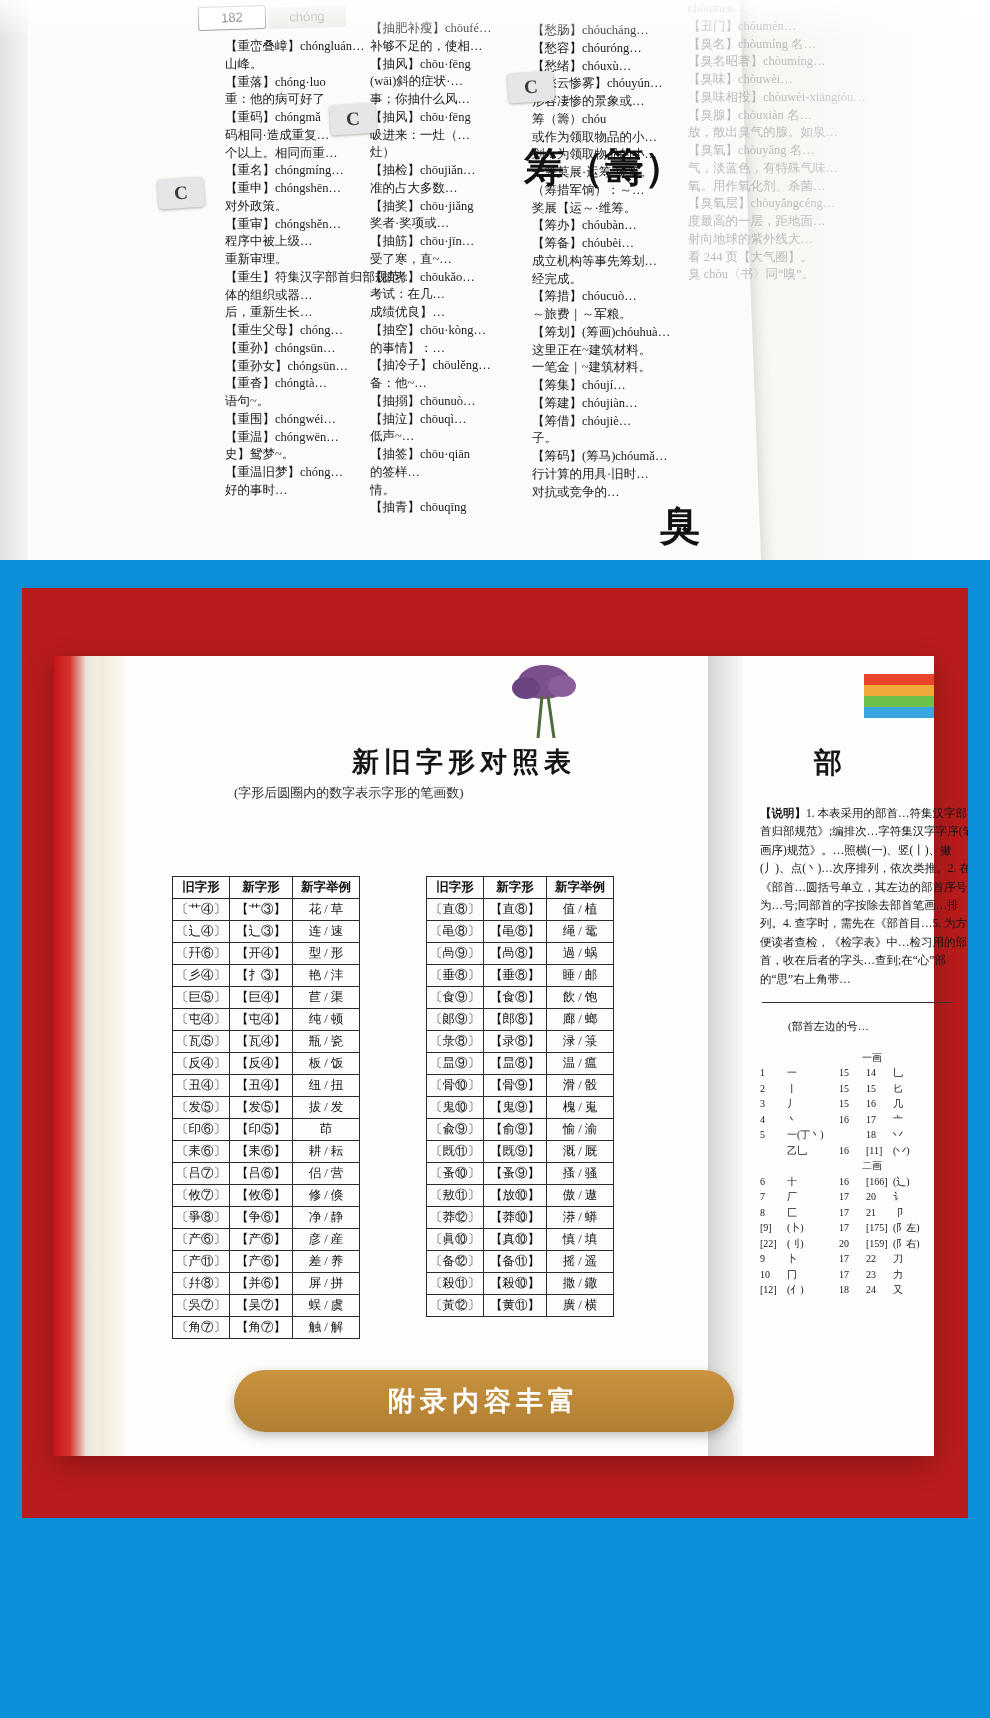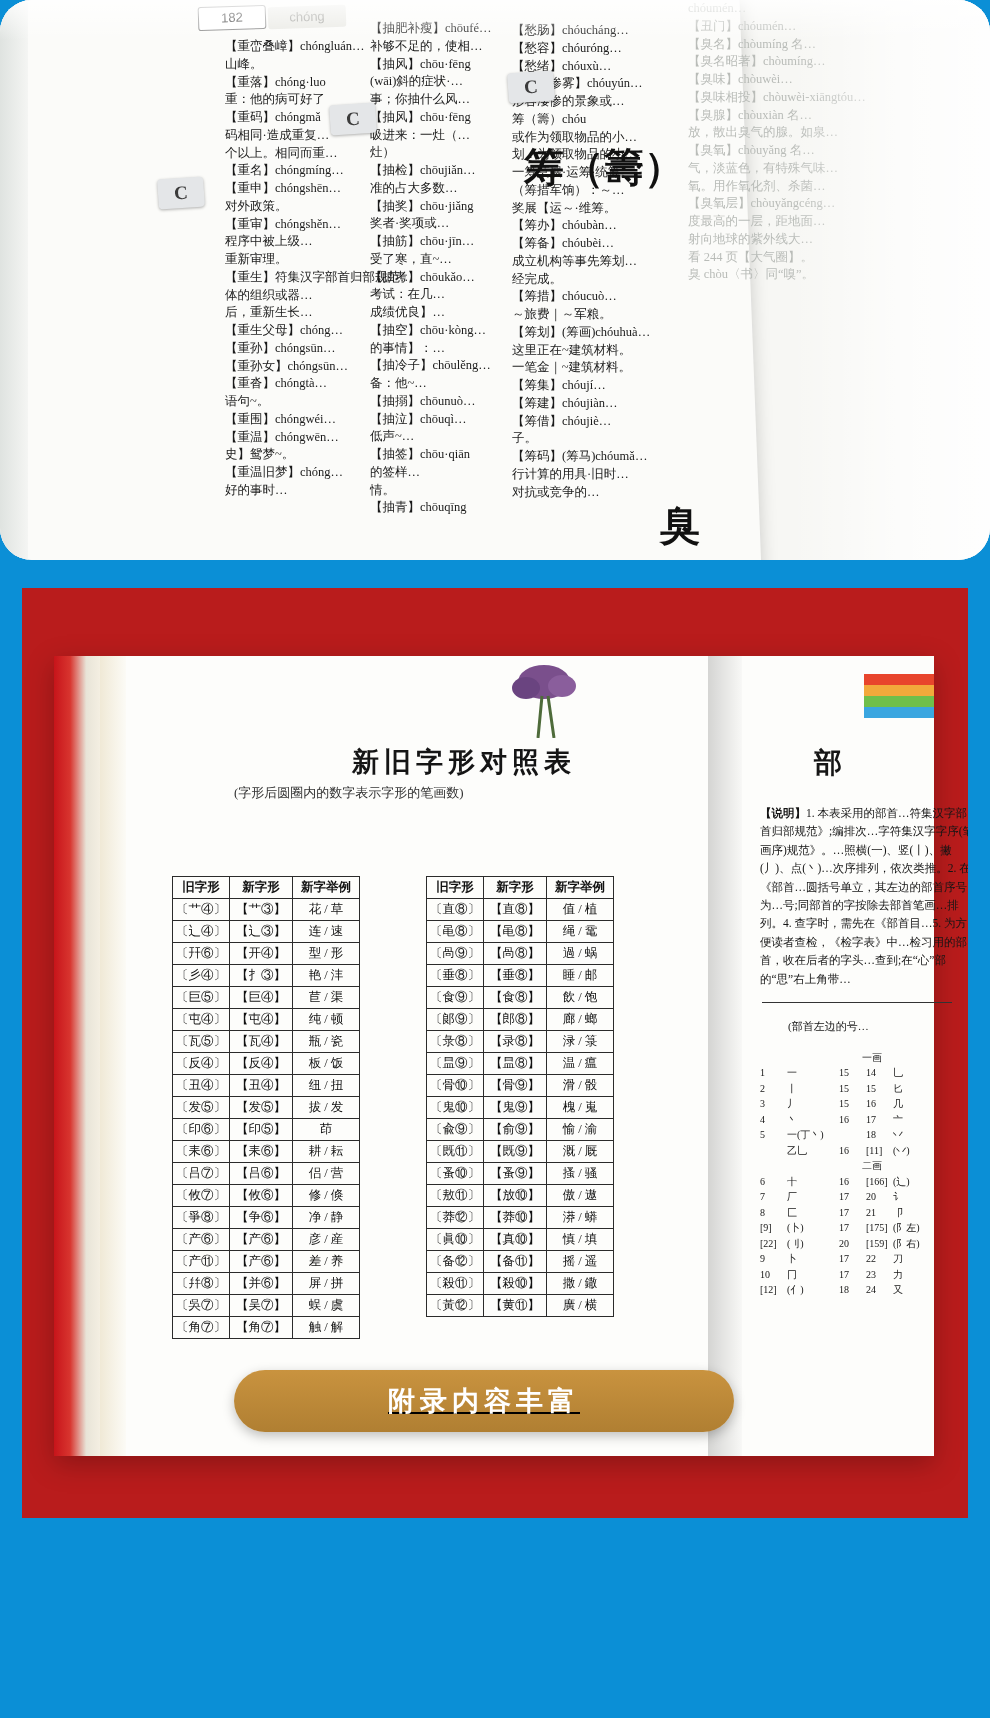--- a/index.html
+++ b/index.html
@@ -5,21 +5,21 @@
   html,body{margin:0;padding:0;}
   body{
     width:990px;height:1718px;
     background:#0b8fd6;
     font-family:"Liberation Sans", sans-serif;
     overflow:hidden;
     position:relative;
   }
   .photo-top{
     position:absolute;left:0;top:0;width:990px;height:560px;
-    background:#f2f4f3;overflow:hidden;border-radius:32px;
+    background:#f2f4f3;overflow:hidden;
   }
   
   .dict-page{
     position:absolute;left:-10px;top:-30px;width:760px;height:620px;
     background:#fbfbf9;
     transform:rotate(-2.2deg);
     box-shadow:0 6px 18px rgba(0,0,0,.18);
   }
   .dict-page2{
     position:absolute;left:640px;top:-60px;width:380px;height:660px;
@@ -129,21 +129,20 @@
   .rp-idx{margin:16px 0 0 6px;font-size:10px;line-height:1.55;}
   .idxrow{display:flex;}
   .idxrow div{width:27px;}
   .idxrow .wide{width:52px;}
   .hr-thin{border-top:1px solid #333;width:190px;margin:14px 0 0 8px;}
   .banner{
     position:absolute;left:212px;top:782px;width:500px;height:62px;
     background:linear-gradient(180deg,#c9933f,#b07f32);
     border-radius:31px;
     box-shadow:0 4px 12px rgba(0,0,0,.25);
-    text-decoration:underline;
   }
   .banner span{
     display:block;text-align:center;line-height:62px;
     font-family:"Liberation Serif", serif;font-size:27px;font-weight:bold;
     letter-spacing:5px;color:#fff;
   }
   .colorbars{
     position:absolute;right:0;top:18px;width:70px;height:44px;
   }
   .colorbars i{display:block;height:11px;}
@@ -210,21 +209,21 @@
       <span class="e">【抽冷子】chōulěng…</span>
       <span class="e">备：他~…</span>
       <span class="e">【抽搦】chōunuò…</span>
       <span class="e">【抽泣】chōuqì…</span>
       <span class="e">低声~…</span>
       <span class="e">【抽签】chōu·qiān</span>
       <span class="e">的签样…</span>
       <span class="e">情。</span>
       <span class="e">【抽青】chōuqīng</span>
     </div>
-  <div class="col" id="c3" style="left:512px;top:22px;font-size:12.5px;width:150px;">
+  <div class="col" id="c3" style="left:532px;top:22px;font-size:12.5px;width:150px;">
       <span class="e">【愁肠】chóucháng…</span>
       <span class="e">【愁容】chóuróng…</span>
       <span class="e">【愁绪】chóuxù…</span>
       <span class="e">【愁云惨雾】chóuyún…</span>
       <span class="e">形容凄惨的景象或…</span>
       <span class="e">筹（籌）chóu</span>
       <span class="e">或作为领取物品的小…</span>
       <span class="e">划：为领取物品的小…</span>
       <span class="e">一筹莫展·运筹·统筹。</span>
       <span class="e">（筹措军饷）：～…</span>

